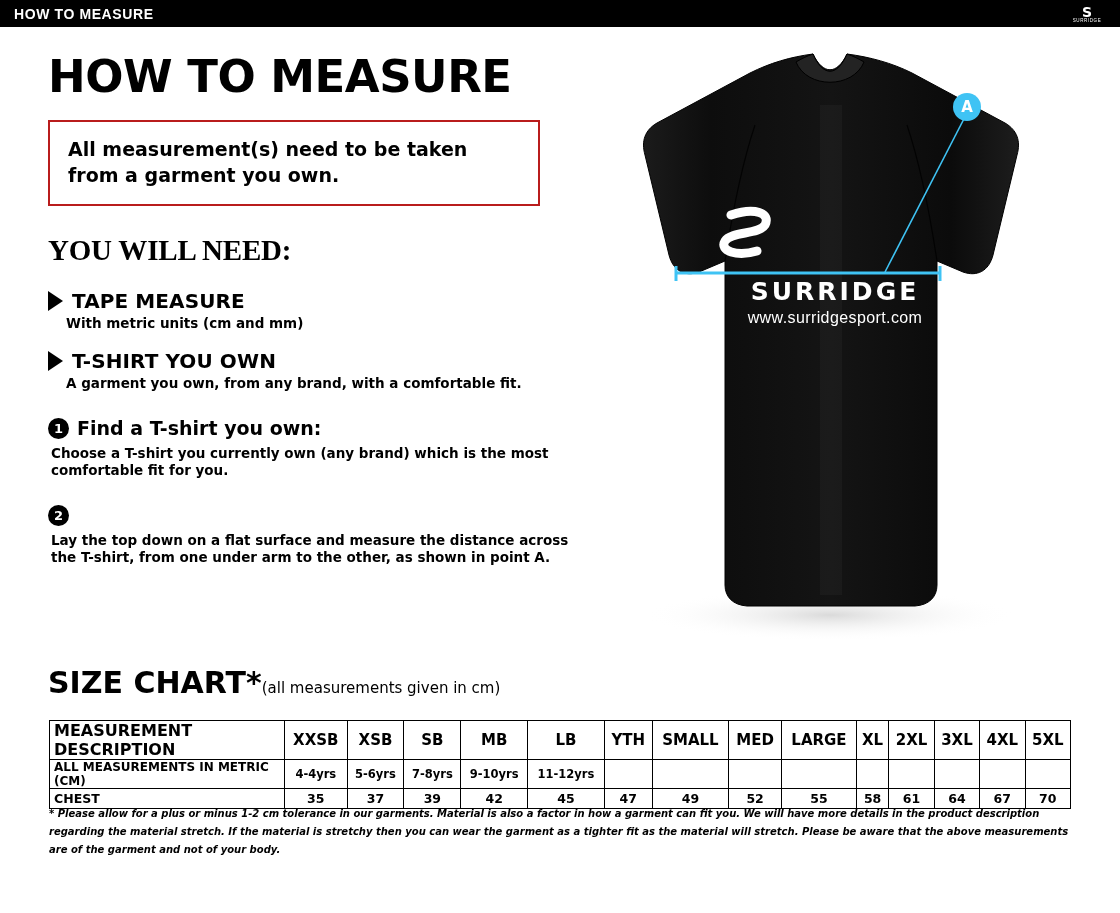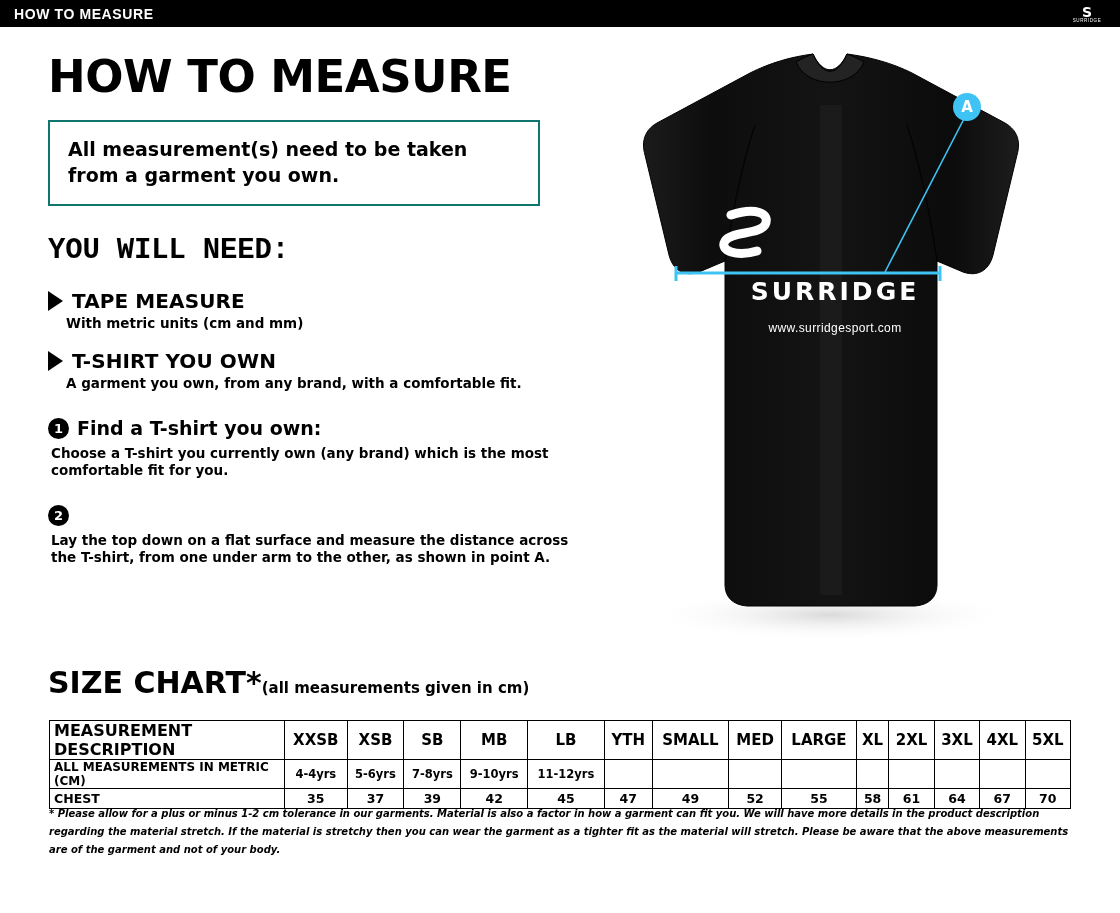--- a/index.html
+++ b/index.html
@@ -66,38 +66,38 @@
   }
   .h1 {
     font-size: 45px;
     font-weight: bold;
     letter-spacing: -0.5px;
     line-height: 50px;
     margin: 0 0 18px 0;
     font-family: "DejaVu Sans", sans-serif;
   }
   .callout {
-    border: 2px solid #0f766e;
+    border: 2px solid #b91c1c;
     padding: 14px 18px 16px 18px;
     width: 452px;
     box-sizing: content-box;
     margin-bottom: 28px;
   }
   .callout-text {
     font-size: 19px;
     font-weight: bold;
     line-height: 26px;
     font-family: "DejaVu Sans", sans-serif;
   }
   .h2 {
     font-size: 29px;
     font-weight: bold;
     margin: 0 0 22px 0;
     letter-spacing: -0.2px;
-    font-family: Liberation Mono, monospace;
+    font-family: Liberation Serif, serif;
   }
 
   .need-item { margin-bottom: 18px; }
   .need-head {
     display: flex;
     align-items: center;
     gap: 9px;
   }
   .tri {
     width: 0; height: 0;
@@ -187,40 +187,40 @@
     z-index: 4;
     pointer-events: none;
   }
   .brand-on-shirt .bname {
     font-size: 25px;
     font-weight: bold;
     letter-spacing: 3px;
     font-family: "DejaVu Sans", sans-serif;
   }
   .brand-on-shirt .burl {
-    font-size: 12px;
+    font-size: 16px;
     letter-spacing: 0.4px;
-    margin-top: 15px;
+    margin-top: 3px;
   }
 
   
   .chart-title-wrap {
     position: absolute;
     left: 48px;
     top: 665px;
   }
   .chart-title {
     font-size: 30px;
     font-weight: bold;
     display: inline;
     font-family: "DejaVu Sans", sans-serif;
   }
   .chart-title-note {
     font-size: 15px;
-    font-weight: bold;
+    font-weight: normal;
     display: inline;
     font-family: "DejaVu Sans", sans-serif;
   }
 
   table.sizes {
     position: absolute;
     left: 49px;
     top: 720px;
     border-collapse: collapse;
     width: 1022px;

